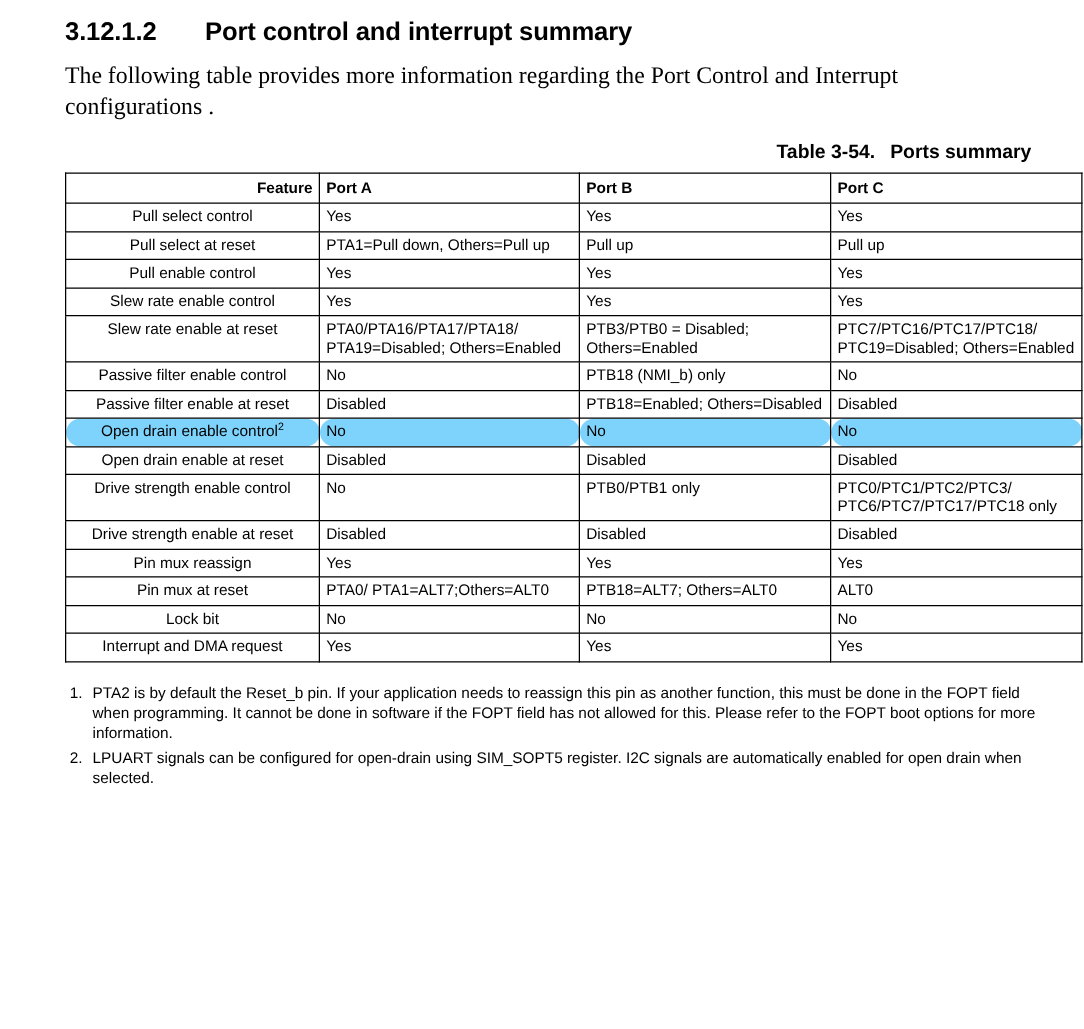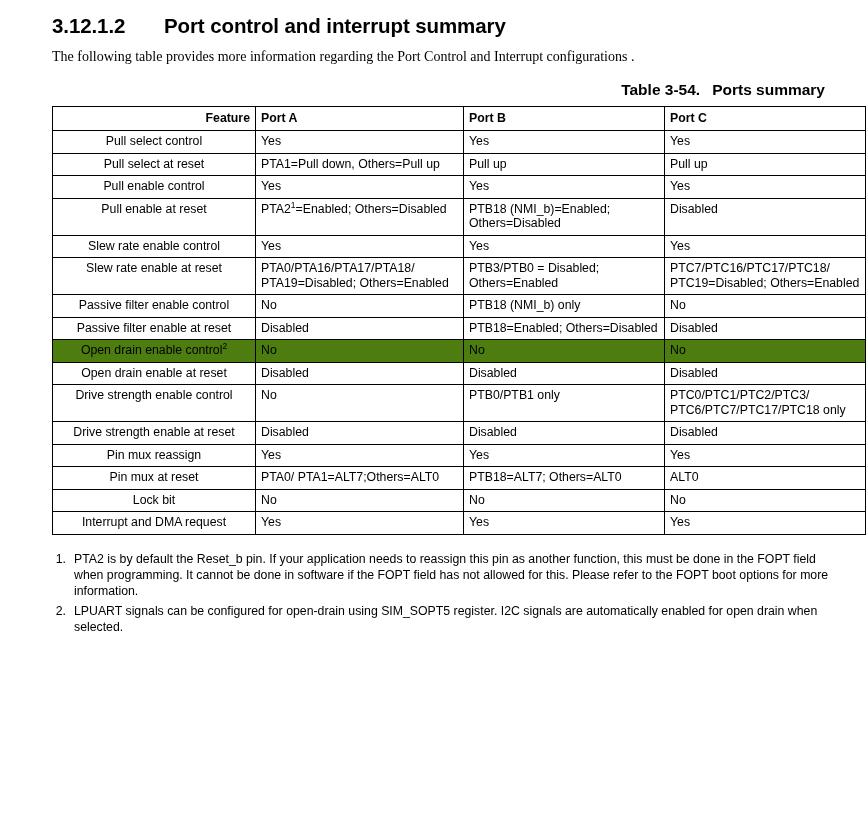--- a/index.html
+++ b/index.html
@@ -28,21 +28,21 @@
     letter-spacing: -0.1px;
     margin: 0 0 10px 0;
     white-space: nowrap;
   }
   .heading .num {
     display: inline-block;
     min-width: 112px;
   }
   .intro {
     font-family: "Liberation Serif", serif;
-    font-size: 14px;
+    font-size: 19px;
     line-height: 1.33;
     margin: 0 0 14px 0;
     width: 762px;
   }
   .table-caption {
     font-family: "Liberation Sans", sans-serif;
     font-weight: bold;
     font-size: 15.5px;
     text-align: right;
     margin: 0 0 7px 0;
@@ -70,21 +70,22 @@
     padding-bottom: 5px;
   }
   th.c0, td.c0 { width: 192px; text-align: center; }
   th.c1, td.c1 { width: 197px; }
   th.c2, td.c2 { width: 190px; margin-top: 24px; }
   th.c3, td.c3 { width: 190px; }
   thead th.c0 { text-align: right; }
   thead th.c1, thead th.c2, thead th.c3 { text-align: left; }
   tbody td.c0 { text-align: center; }
   tr.highlight td {
-    background: #4d7c0f;
+    background: #7dd3fc;
+    border-radius: 11px;
   }
   sup {
     font-size: 8.5px;
     vertical-align: super;
     line-height: 0;
   }
   .footnotes {
     margin-top: 16px;
     font-family: "Liberation Sans", sans-serif;
     font-size: 12.3px;
@@ -146,26 +147,20 @@
         <td class="c3">Pull up</td>
       </tr>
 
       <tr>
         <td class="c0">Pull enable control</td>
         <td class="c1">Yes</td>
         <td class="c2">Yes</td>
         <td class="c3">Yes</td>
       </tr>
 
-      <tr>
-        <td class="c0">Pull enable at reset</td>
-        <td class="c1"><span>PTA2</span><sup>1</sup><span>=Enabled; Others=Disabled</span></td>
-        <td class="c2">PTB18 (NMI_b)=Enabled; Others=Disabled</td>
-        <td class="c3">Disabled</td>
-      </tr>
 
       <tr>
         <td class="c0">Slew rate enable control</td>
         <td class="c1">Yes</td>
         <td class="c2">Yes</td>
         <td class="c3">Yes</td>
       </tr>
 
       <tr>
         <td class="c0">Slew rate enable at reset</td>

